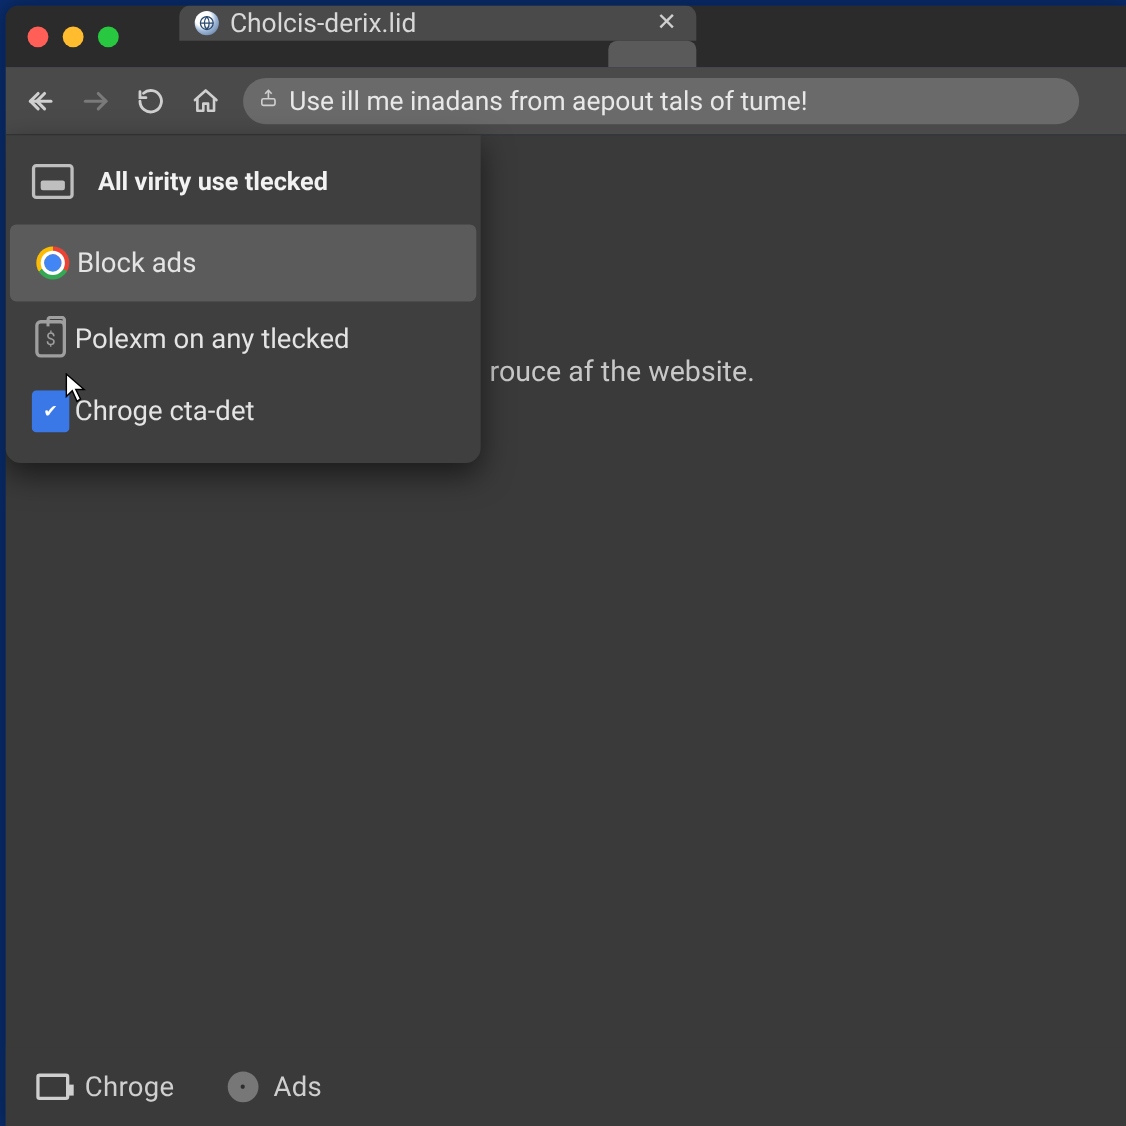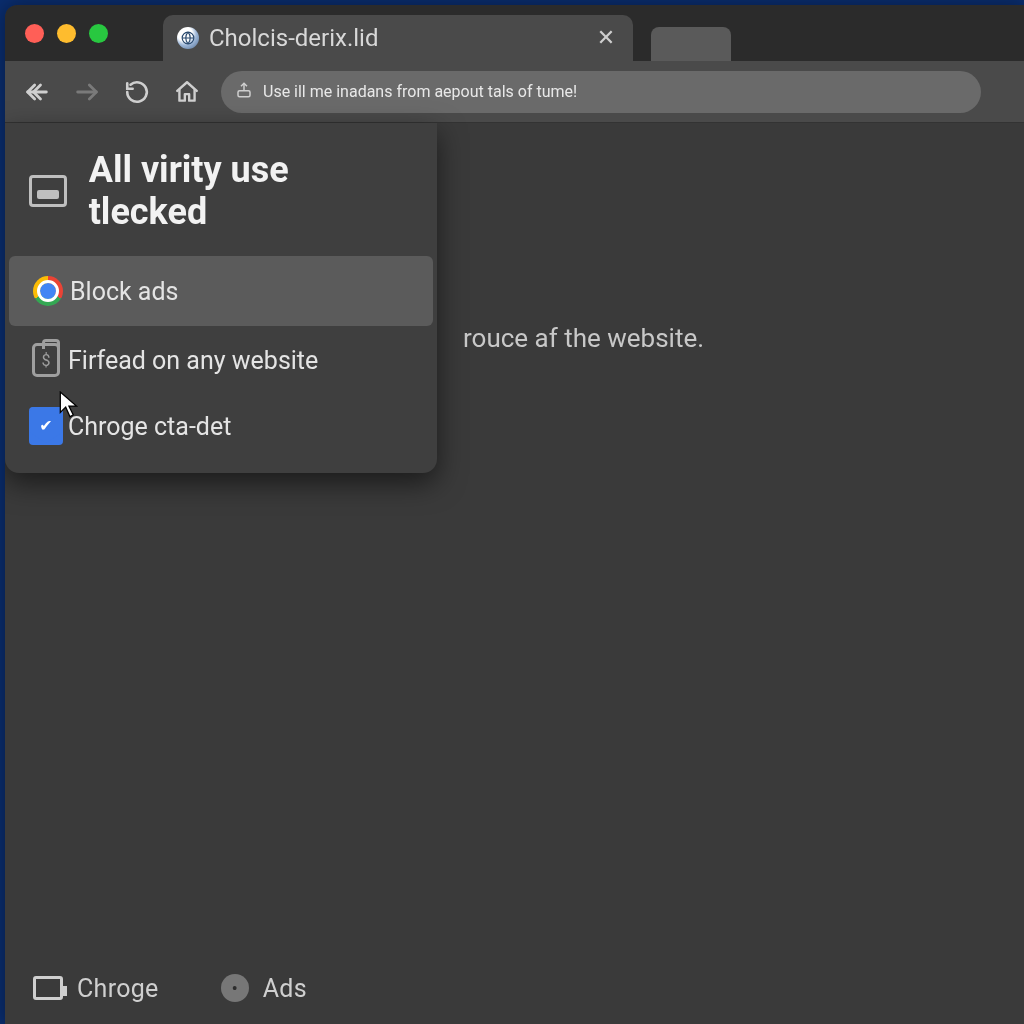--- a/index.html
+++ b/index.html
@@ -31,20 +31,21 @@
   .traffic-lights { display: flex; gap: 13px; align-items: center; }
   .tl { width: 19px; height: 19px; border-radius: 50%; }
   .tl.red { background: #ff5f57; }
   .tl.yellow { background: #febc2e; }
   .tl.green { background: #28c840; }
   .tabstrip {
     display: flex;
     align-items: flex-end;
     margin-left: 55px;
     height: 100%;
+    flex-direction: column;
   }
   .tab {
     height: 46px;
     background: #4a4a4a;
     border-radius: 10px 10px 0 0;
     display: flex;
     align-items: center;
     padding: 0 16px 0 14px;
     gap: 10px;
     min-width: 470px;
@@ -93,56 +94,55 @@
   .omnibox {
     flex: 1;
     height: 42px;
     background: #6a6a6a;
     border-radius: 21px;
     display: flex;
     align-items: center;
     padding: 0 14px;
     gap: 10px;
     color: #e8e8e8;
-    font-size: 16px;
+    font-size: 24px;
     max-width: 760px;
   }
   .omnibox .lock { color: #cfcfcf; font-size: 18px; }
   .content {
     position: relative;
     background: #3a3a3a;
     height: calc(100% - 56px - 62px);
     color: #cfcfcf;
   }
   .content-text {
     position: absolute;
     left: 440px;
     top: 200px;
     font-size: 26px;
     color: #c8c8c8;
-    margin-left: 18px;
   }
   .dropdown {
     position: absolute;
     left: 0px;
     top: 0px;
     width: 432px;
     background: #3f3f3f;
     border-radius: 0 0 14px 14px;
     box-shadow: 0 10px 28px rgba(0,0,0,0.55);
     overflow: hidden;
     padding-bottom: 14px;
   }
   .dropdown .header {
     display: flex;
     align-items: center;
     gap: 22px;
     padding: 26px 24px 22px 24px;
     color: #f2f2f2;
-    font-size: 36px;
+    font-size: 23px;
     font-weight: 700;
   }
   .dropdown .header .hicon {
     width: 38px; height: 32px;
     border: 3px solid #bfbfbf;
     border-radius: 4px;
     position: relative;
   }
   .dropdown .header .hicon::after{
     content:"";
@@ -219,21 +219,21 @@
     width:34px;height:38px;background:#3b78e7;border-radius:4px;
     display:flex;align-items:flex-start;justify-content:center;
   }
   .bottom-bar {
     position: absolute;
     left: 0; right: 0; bottom: 0;
     height: 72px;
     background: #3a3a3a;
     display: flex;
     align-items: center;
-    gap: 62px;
+    gap: 48px;
     padding: 0 28px;
     color: #cfcfcf;
     font-size: 25px;
   }
   .bottom-bar .bitem { display:flex; align-items:center; gap:14px; cursor:pointer;}
   .rect-icon {
     width: 30px; height: 24px;
     border: 3px solid #cfcfcf;
     border-radius: 3px;
     position: relative;
@@ -335,21 +335,21 @@
           <svg width="22" height="28" viewBox="0 0 20 26">
               <path d="M1 1 L1 20 L6 15 L10 24 L13 22 L9 14 L16 14 Z" fill="#fff" stroke="#000" stroke-width="1.2"></path>
             </svg>
         </div>
       </div>
 
       <div class="item">
         <span class="iicon">
           <span class="tag-outline">$</span>
         </span>
-        <span>Firfead on any website</span>
+        <span>Polexm on any tlecked</span>
       </div>
 
       <div class="item">
         <span class="iicon">
           <span class="shield-badge-wrap">
               <span class="shield-badge">✔</span>
             </span>
         </span>
         <span>Chroge cta-det</span>
       </div>

